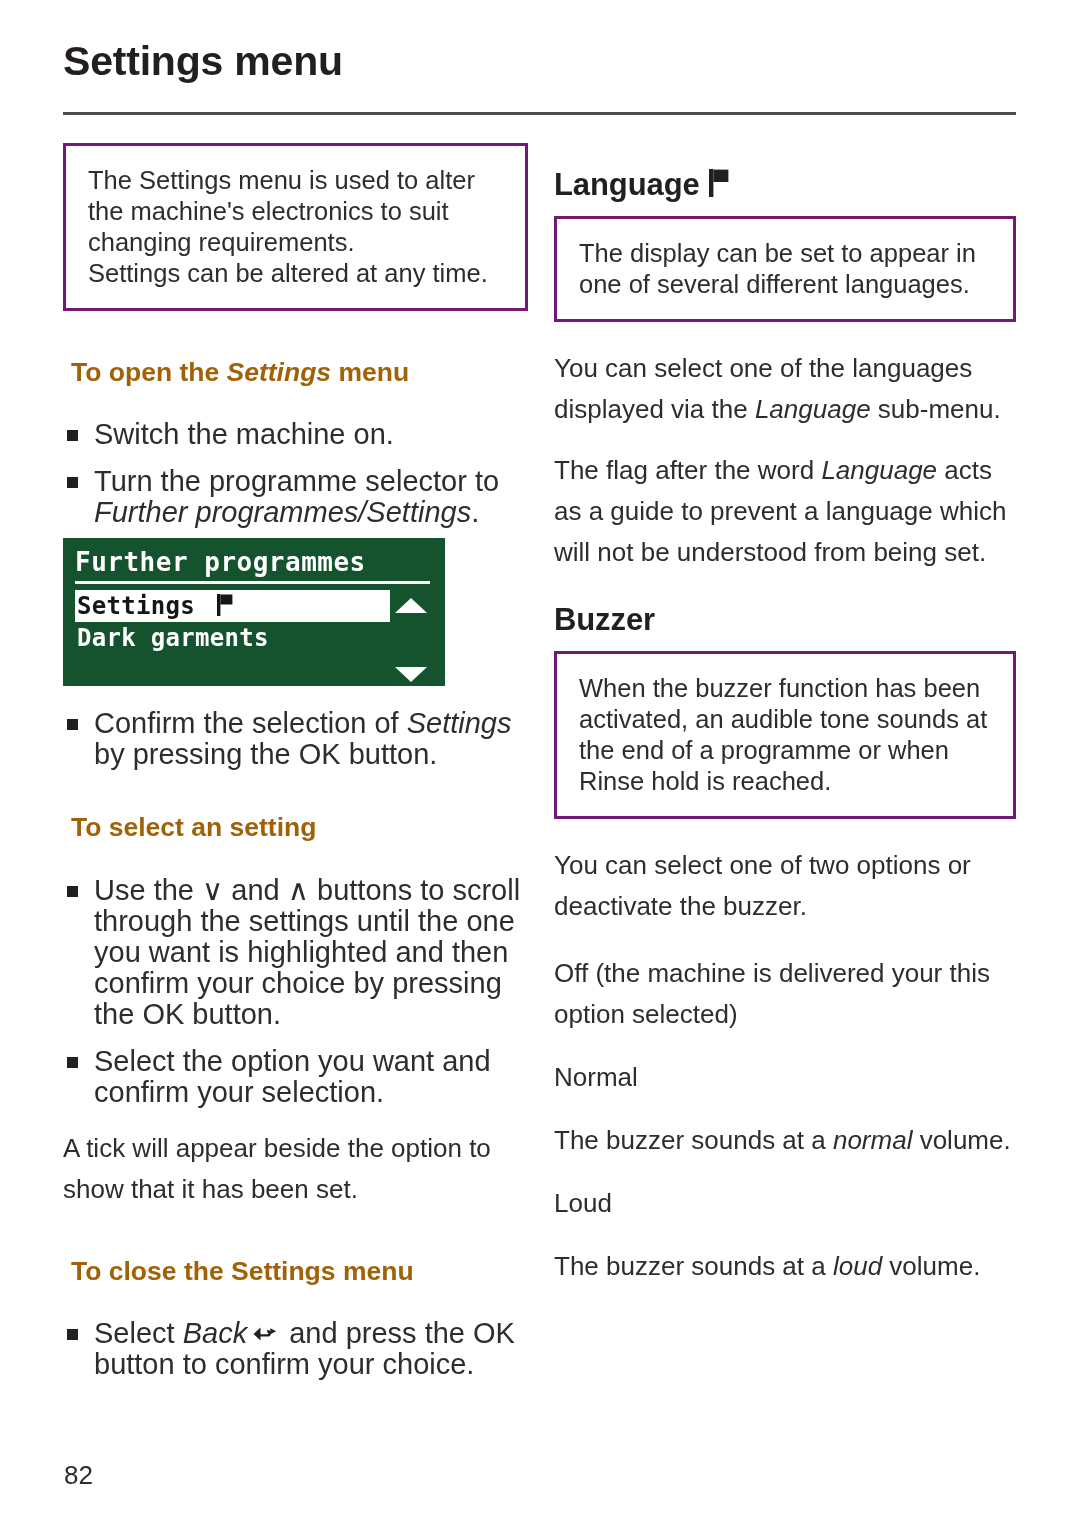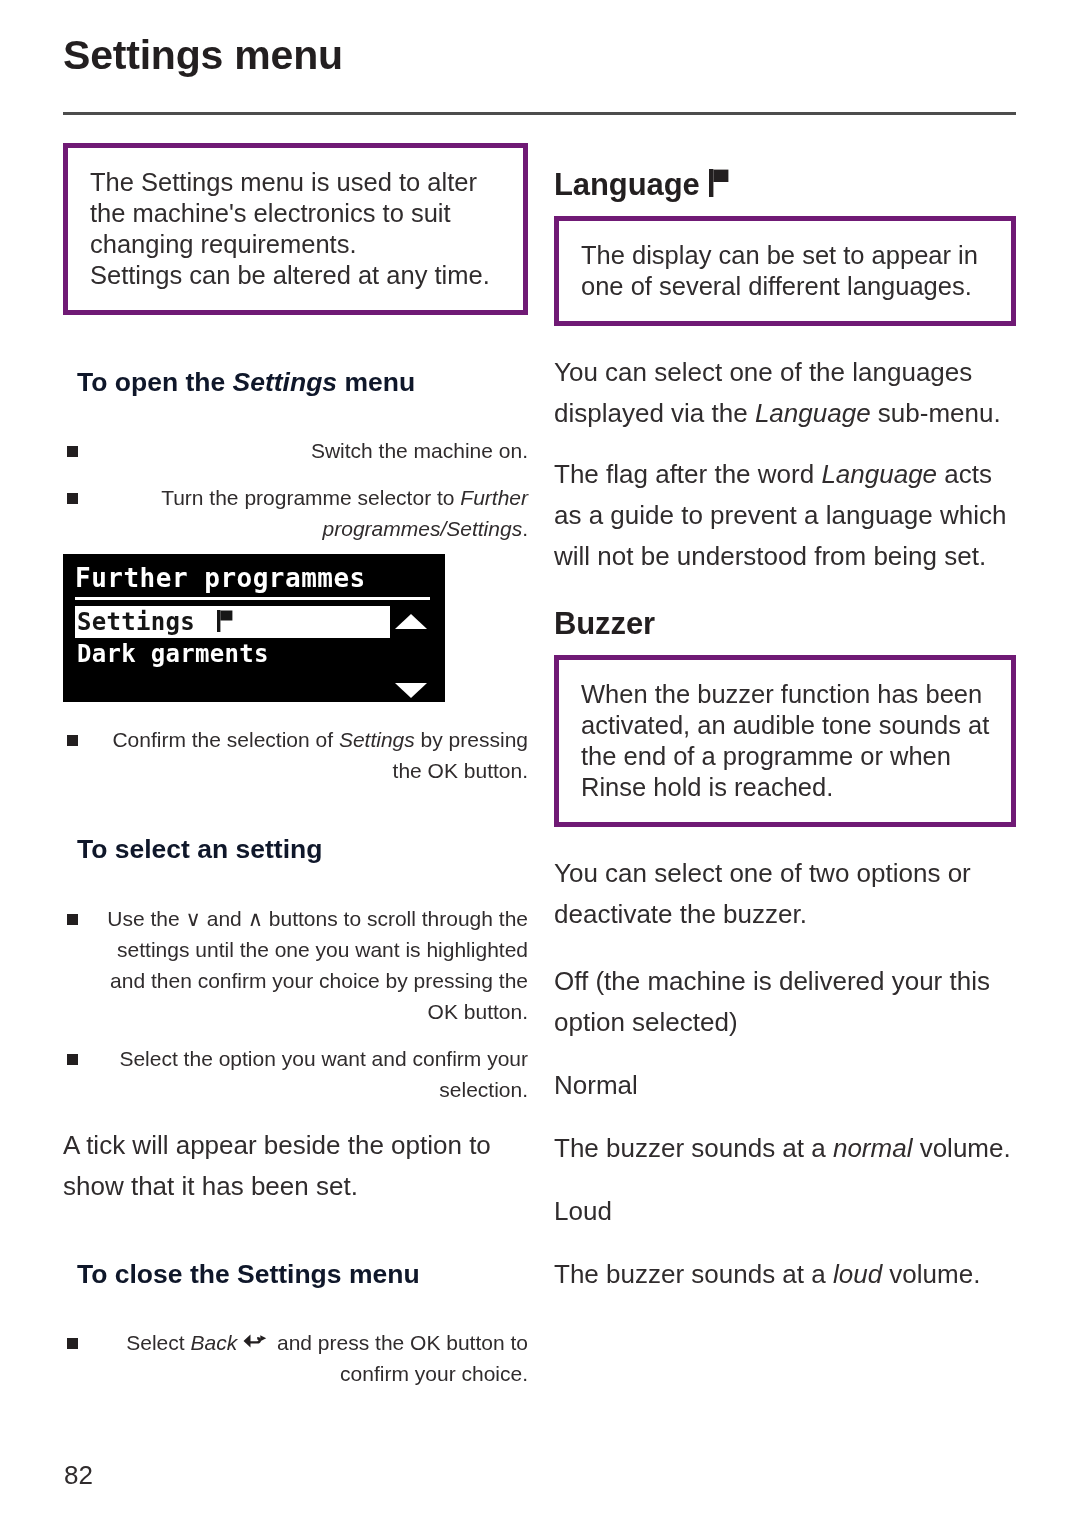--- a/index.html
+++ b/index.html
@@ -21,21 +21,21 @@
     left: 0; top: 0;
     width: 1080px;
     height: 1529px;
     overflow: hidden;
   }
 
   
   .page-title {
     position: absolute;
     left: 63px;
-    top: 34px;
+    top: 40px;
     font-size: 41px;
     font-weight: bold;
     letter-spacing: -0.2px;
     color: #231f20;
     line-height: 1.05;
   }
   .header-rule {
     position: absolute;
     left: 63px;
     top: 112px;
@@ -54,21 +54,21 @@
   .col-right {
     position: absolute;
     left: 554px;
     top: 132px;
     width: 462px;
     margin-top: 36px;
   }
 
   
   .note-box {
-    border: 5px solid #701a75;
+    border: 3px solid #701a75;
     box-sizing: border-box;
     padding: 19px 20px 19px 22px;
   }
   .note-box p {
     margin: 0;
     font-size: 25.5px;
     line-height: 31px;
     color: #302c2d;
   }
 
@@ -82,34 +82,33 @@
   h2.section-head {
     margin: 0;
     font-size: 31px;
     font-weight: bold;
     color: #231f20;
     line-height: 1.1;
     letter-spacing: -0.1px;
   }
 
   h3.sub-head {
-    margin: 14px;
+    margin: 8px;
     font-size: 26.5px;
     font-weight: bold;
-    color: #0f172a;
+    color: #a16207;
     line-height: 1.15;
   }
 
   .bullet-item {
     position: relative;
     padding-left: 31px;
-    font-size: 21px;
+    font-size: 29px;
     line-height: 31px;
     color: #302c2d;
-    text-align: right;
   }
   .bullet-item .bullet-sq {
     position: absolute;
     left: 4px;
     top: 11px;
     width: 11px;
     height: 11px;
     background: #231f20;
   }
 
@@ -142,21 +141,21 @@
     margin: 0 4px 0 4px;
     width: 26px;
     height: 24px;
   }
 
   
   .lcd {
     position: relative;
     width: 382px;
     height: 148px;
-    background: #000000;
+    background: #14532d;
     box-sizing: border-box;
     padding: 8px 10px 8px 12px;
     overflow: hidden;
   }
   .lcd-title {
     font-family: "DejaVu Sans Mono", monospace;
     font-size: 26px;
     font-weight: bold;
     letter-spacing: 0.5px;
     color: #ffffff;

